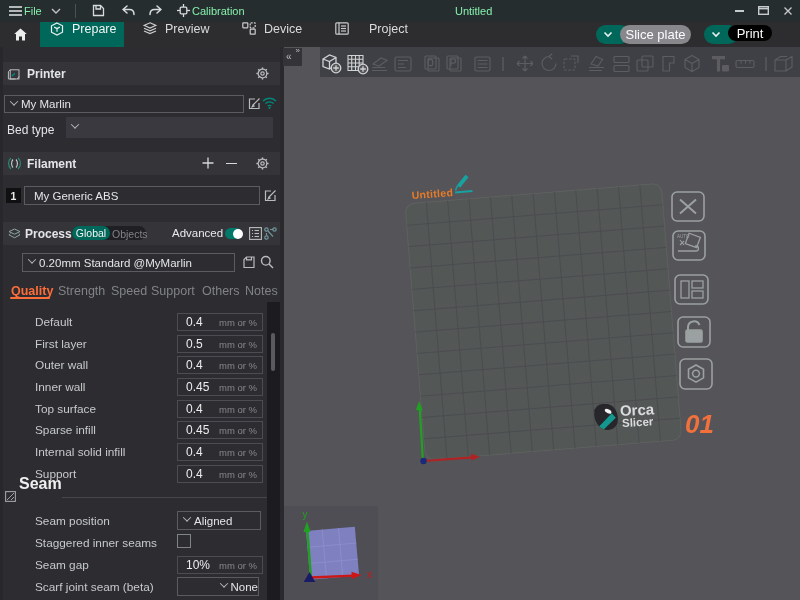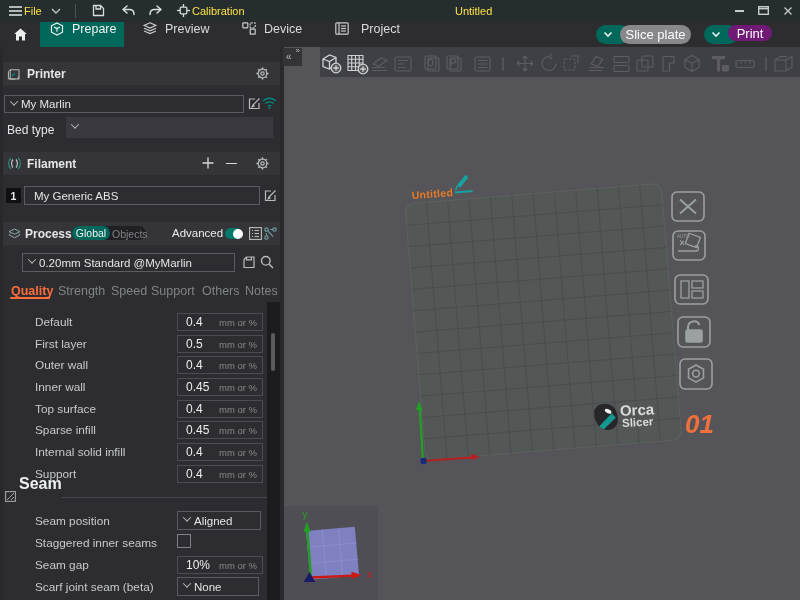--- a/index.html
+++ b/index.html
@@ -1,21 +1,21 @@
 <!DOCTYPE html>
 <html><head>
 <meta charset="utf-8">
 <style>
 * { margin:0; padding:0; box-sizing:border-box; }
 html,body { width:800px; height:600px; overflow:hidden; background:#2c2c31; font-family:"Liberation Sans", sans-serif; }
 #app { position:relative; width:800px; height:600px; }
 .abs { position:absolute; }
 
 
-#titlebar { position:absolute; left:0; top:0; width:800px; height:22px; background:#252d2f; color:#fde047; }
+#titlebar { position:absolute; left:0; top:0; width:800px; height:22px; background:#252d2f; color:#86efac; }
 #titlebar .txt { font-size:11.5px; }
 
 
 #tabbar { position:absolute; left:0; top:22px; width:800px; height:25px; background:#2d2d2f; color:#dcdfdf; }
 .tab { position:absolute; top:0; height:25px; display:flex; align-items:flex-start; font-size:12.5px; color:#d8dbdb; }
 #tab-prepare { background:#00685a; }
 
 
 #leftpanel { position:absolute; left:0; top:47px; width:280px; height:553px; background:#2c2c31; color:#d7d9da; }
 .sechead { position:absolute; left:0; width:280px; height:23px; background:#343439; display:flex; align-items:center; }
@@ -112,33 +112,33 @@
     <div class="tab" style="left:329px;width:90px;">
       <svg style="margin-left:6px" width="14" height="13" viewBox="0 0 14 13">
           <g stroke="#c9cccc" stroke-width="1.2" fill="none">
             <rect x="0.8" y="0.8" width="12.4" height="11.4" rx="1"></rect>
             <line x1="4" y1="0.8" x2="4" y2="12.2"></line>
             <line x1="6" y1="4" x2="11" y2="4"></line>
             <line x1="6" y1="6.5" x2="11" y2="6.5"></line>
             <line x1="6" y1="9" x2="11" y2="9"></line>
           </g>
         </svg>
-      <span style="margin-left:12px">Project</span>
+      <span style="margin-left:20px">Project</span>
     </div>
 
     <div class="abs" style="left:596px;top:3px;width:95px;height:19px;">
       <div class="abs" style="left:0;top:0;width:34px;height:19px;background:#00685a;border-radius:10px;"></div>
       <div class="abs" style="left:24px;top:0;width:71px;height:19px;background:#88888c;border-radius:10px;display:flex;align-items:center;justify-content:center;font-size:13px;color:#fbfcfc;">Slice plate</div>
       <svg class="abs" style="left:7px;top:6px" width="10" height="7" viewBox="0 0 10 7">
           <path d="M1.5 1.5 L5 5 L8.5 1.5" stroke="#e8f2f0" stroke-width="1.6" fill="none"></path>
         </svg>
     </div>
     <div class="abs" style="left:704px;top:3px;width:68px;height:19px;">
       <div class="abs" style="left:0;top:0;width:34px;height:19px;background:#00685a;border-radius:10px;"></div>
-      <div class="abs" style="left:24px;top:0;width:44px;height:16px;background:#701a75;border-radius:10px;display:flex;align-items:center;justify-content:center;font-size:13px;color:#fbfcfc;text-align:center;">Print</div>
+      <div class="abs" style="left:24px;top:0;width:44px;height:16px;background:#000000;border-radius:10px;display:flex;align-items:center;justify-content:center;font-size:13px;color:#fbfcfc;text-align:center;">Print</div>
       <svg class="abs" style="left:7px;top:6px" width="10" height="7" viewBox="0 0 10 7">
           <path d="M1.5 1.5 L5 5 L8.5 1.5" stroke="#e8f2f0" stroke-width="1.6" fill="none"></path>
         </svg>
     </div>
   </div>
 
   <div id="leftpanel">
     <div class="abs" style="left:0;top:0;width:3px;height:553px;background:#28282c;z-index:5;"></div>
 
     <div class="sechead" style="top:15px;">
@@ -343,21 +343,21 @@
         <span>Aligned</span>
       </div>
     <span class="row-label" style="top:489px;">Staggered inner seams</span>
     <div class="abs" style="left:177px;top:487px;width:14px;height:14px;border:1px solid #808488;background:#2c2c31;"></div>
     <span class="row-label" style="top:511px;">Seam gap</span>
     <div class="valbox" style="top:509px;">
         <span class="v">10%</span>
         <span class="u">mm or %</span>
       </div>
     <span class="row-label" style="top:533px;">Scarf joint seam (beta)</span>
-    <div class="combo" style="left:177px;top:530px;width:82px;height:19px;">
+    <div class="combo" style="left:177px;top:530px;width:82px;height:19px;justify-content:flex-end;">
         <span class="chev"></span>
         <span>None</span>
       </div>
 
     <div class="abs" style="left:267px;top:255px;width:13px;height:298px;background:#1c1c20;"></div>
     <div class="abs" style="left:271px;top:286px;width:4px;height:38px;background:#5a5a5f;border-radius:2px;"></div>
   </div>
 
   <div id="viewport" class="abs" style="left:280px;top:47px;width:520px;height:553px;background:#545459;overflow:hidden;">
     <div class="abs" style="left:0;top:0;width:4px;height:553px;background:#2a2a2e;"></div>

